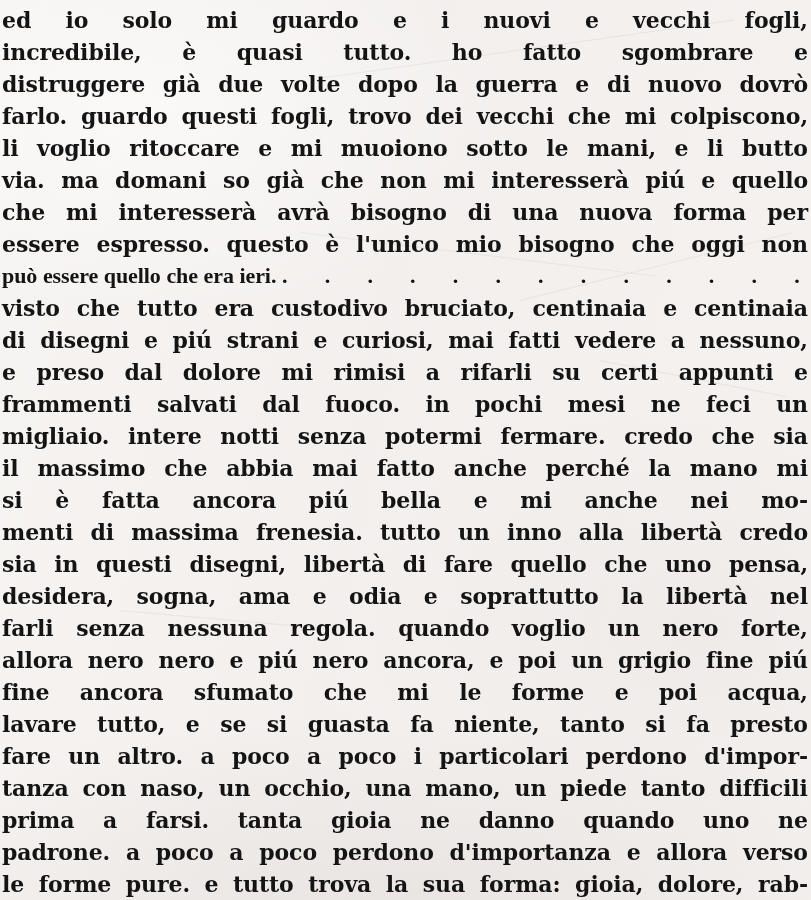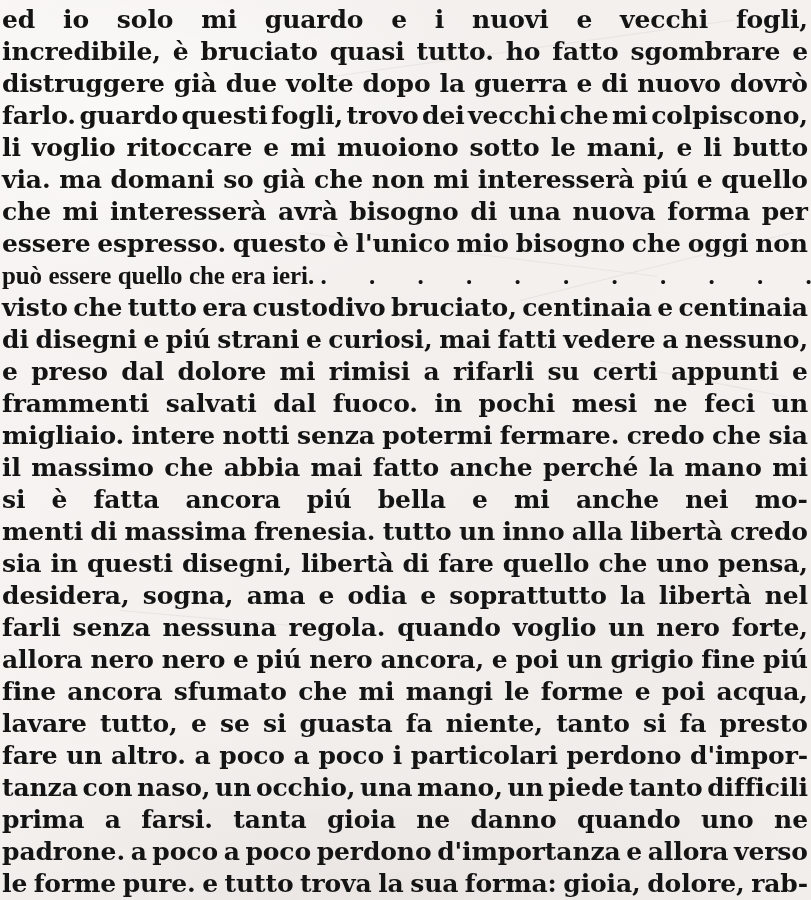--- a/index.html
+++ b/index.html
@@ -47,21 +47,21 @@
     z-index: 2;
     padding: 0;
   }
   .line {
     position: relative;
     display: flex;
     width: 806px;
     margin-left: 2px;
     height: 32px;
     line-height: 32px;
-    font-size: 25px;
+    font-size: 22px;
     font-weight: bold;
     color: #141414;
     letter-spacing: -0.1px;
     white-space: pre;
     overflow: visible;
   }
   
   .line.just {
     justify-content: space-between;
   }
@@ -87,41 +87,41 @@
 <div id="page">
 
   <div class="crease c1"></div>
   <div class="crease c2"></div>
   <div class="crease c3"></div>
   <div class="crease c4"></div>
   <div class="crease c5"></div>
 
   <div id="text-block">
       <div class="line just"><span class="w">ed</span><span class="w">io</span><span class="w">solo</span><span class="w">mi</span><span class="w">guardo</span><span class="w">e</span><span class="w">i</span><span class="w">nuovi</span><span class="w">e</span><span class="w">vecchi</span><span class="w">fogli,</span></div>
-      <div class="line just"><span class="w">incredibile,</span><span class="w">è</span><span class="w">bruciato</span><span class="w">quasi</span><span class="w">tutto.</span><span class="w">ho</span><span class="w">fatto</span><span class="w">sgombrare</span><span class="w">e</span></div>
+      <div class="line just"><span class="w">incredibile,</span><span class="w">è</span><span class="w">quasi</span><span class="w">tutto.</span><span class="w">ho</span><span class="w">fatto</span><span class="w">sgombrare</span><span class="w">e</span></div>
       <div class="line just"><span class="w">distruggere</span><span class="w">già</span><span class="w">due</span><span class="w">volte</span><span class="w">dopo</span><span class="w">la</span><span class="w">guerra</span><span class="w">e</span><span class="w">di</span><span class="w">nuovo</span><span class="w">dovrò</span></div>
       <div class="line just"><span class="w">farlo.</span><span class="w">guardo</span><span class="w">questi</span><span class="w">fogli,</span><span class="w">trovo</span><span class="w">dei</span><span class="w">vecchi</span><span class="w">che</span><span class="w">mi</span><span class="w">colpiscono,</span></div>
       <div class="line just"><span class="w">li</span><span class="w">voglio</span><span class="w">ritoccare</span><span class="w">e</span><span class="w">mi</span><span class="w">muoiono</span><span class="w">sotto</span><span class="w">le</span><span class="w">mani,</span><span class="w">e</span><span class="w">li</span><span class="w">butto</span></div>
       <div class="line just"><span class="w">via.</span><span class="w">ma</span><span class="w">domani</span><span class="w">so</span><span class="w">già</span><span class="w">che</span><span class="w">non</span><span class="w">mi</span><span class="w">interesserà</span><span class="w">piú</span><span class="w">e</span><span class="w">quello</span></div>
       <div class="line just"><span class="w">che</span><span class="w">mi</span><span class="w">interesserà</span><span class="w">avrà</span><span class="w">bisogno</span><span class="w">di</span><span class="w">una</span><span class="w">nuova</span><span class="w">forma</span><span class="w">per</span></div>
       <div class="line just"><span class="w">essere</span><span class="w">espresso.</span><span class="w">questo</span><span class="w">è</span><span class="w">l'unico</span><span class="w">mio</span><span class="w">bisogno</span><span class="w">che</span><span class="w">oggi</span><span class="w">non</span></div>
       <div class="line flush" style="justify-content: flex-start; font-family: Liberation Serif, serif;"><span class="w">può</span><span class="w">essere</span><span class="w">quello</span><span class="w">che</span><span class="w">era</span><span class="w">ieri.</span><span class="w dots">. . . . . . . . . . . . . . . . .</span></div>
       <div class="line just"><span class="w">visto</span><span class="w">che</span><span class="w">tutto</span><span class="w">era</span><span class="w">custodivo</span><span class="w">bruciato,</span><span class="w">centinaia</span><span class="w">e</span><span class="w">centinaia</span></div>
       <div class="line just"><span class="w">di</span><span class="w">disegni</span><span class="w">e</span><span class="w">piú</span><span class="w">strani</span><span class="w">e</span><span class="w">curiosi,</span><span class="w">mai</span><span class="w">fatti</span><span class="w">vedere</span><span class="w">a</span><span class="w">nessuno,</span></div>
       <div class="line just"><span class="w">e</span><span class="w">preso</span><span class="w">dal</span><span class="w">dolore</span><span class="w">mi</span><span class="w">rimisi</span><span class="w">a</span><span class="w">rifarli</span><span class="w">su</span><span class="w">certi</span><span class="w">appunti</span><span class="w">e</span></div>
       <div class="line just"><span class="w">frammenti</span><span class="w">salvati</span><span class="w">dal</span><span class="w">fuoco.</span><span class="w">in</span><span class="w">pochi</span><span class="w">mesi</span><span class="w">ne</span><span class="w">feci</span><span class="w">un</span></div>
       <div class="line just"><span class="w">migliaio.</span><span class="w">intere</span><span class="w">notti</span><span class="w">senza</span><span class="w">potermi</span><span class="w">fermare.</span><span class="w">credo</span><span class="w">che</span><span class="w">sia</span></div>
       <div class="line just"><span class="w">il</span><span class="w">massimo</span><span class="w">che</span><span class="w">abbia</span><span class="w">mai</span><span class="w">fatto</span><span class="w">anche</span><span class="w">perché</span><span class="w">la</span><span class="w">mano</span><span class="w">mi</span></div>
       <div class="line just"><span class="w">si</span><span class="w">è</span><span class="w">fatta</span><span class="w">ancora</span><span class="w">piú</span><span class="w">bella</span><span class="w">e</span><span class="w">mi</span><span class="w">anche</span><span class="w">nei</span><span class="w">mo-</span></div>
       <div class="line just"><span class="w">menti</span><span class="w">di</span><span class="w">massima</span><span class="w">frenesia.</span><span class="w">tutto</span><span class="w">un</span><span class="w">inno</span><span class="w">alla</span><span class="w">libertà</span><span class="w">credo</span></div>
       <div class="line just"><span class="w">sia</span><span class="w">in</span><span class="w">questi</span><span class="w">disegni,</span><span class="w">libertà</span><span class="w">di</span><span class="w">fare</span><span class="w">quello</span><span class="w">che</span><span class="w">uno</span><span class="w">pensa,</span></div>
       <div class="line just"><span class="w">desidera,</span><span class="w">sogna,</span><span class="w">ama</span><span class="w">e</span><span class="w">odia</span><span class="w">e</span><span class="w">soprattutto</span><span class="w">la</span><span class="w">libertà</span><span class="w">nel</span></div>
       <div class="line just"><span class="w">farli</span><span class="w">senza</span><span class="w">nessuna</span><span class="w">regola.</span><span class="w">quando</span><span class="w">voglio</span><span class="w">un</span><span class="w">nero</span><span class="w">forte,</span></div>
       <div class="line just"><span class="w">allora</span><span class="w">nero</span><span class="w">nero</span><span class="w">e</span><span class="w">piú</span><span class="w">nero</span><span class="w">ancora,</span><span class="w">e</span><span class="w">poi</span><span class="w">un</span><span class="w">grigio</span><span class="w">fine</span><span class="w">piú</span></div>
-      <div class="line just"><span class="w">fine</span><span class="w">ancora</span><span class="w">sfumato</span><span class="w">che</span><span class="w">mi</span><span class="w">mangi</span><span class="w">le</span><span class="w">forme</span><span class="w">e</span><span class="w">poi</span><span class="w">acqua,</span></div>
+      <div class="line just"><span class="w">fine</span><span class="w">ancora</span><span class="w">sfumato</span><span class="w">che</span><span class="w">mi</span><span class="w">le</span><span class="w">forme</span><span class="w">e</span><span class="w">poi</span><span class="w">acqua,</span></div>
       <div class="line just"><span class="w">lavare</span><span class="w">tutto,</span><span class="w">e</span><span class="w">se</span><span class="w">si</span><span class="w">guasta</span><span class="w">fa</span><span class="w">niente,</span><span class="w">tanto</span><span class="w">si</span><span class="w">fa</span><span class="w">presto</span></div>
       <div class="line just"><span class="w">fare</span><span class="w">un</span><span class="w">altro.</span><span class="w">a</span><span class="w">poco</span><span class="w">a</span><span class="w">poco</span><span class="w">i</span><span class="w">particolari</span><span class="w">perdono</span><span class="w">d'impor-</span></div>
       <div class="line just"><span class="w">tanza</span><span class="w">con</span><span class="w">naso,</span><span class="w">un</span><span class="w">occhio,</span><span class="w">una</span><span class="w">mano,</span><span class="w">un</span><span class="w">piede</span><span class="w">tanto</span><span class="w">difficili</span></div>
       <div class="line just"><span class="w">prima</span><span class="w">a</span><span class="w">farsi.</span><span class="w">tanta</span><span class="w">gioia</span><span class="w">ne</span><span class="w">danno</span><span class="w">quando</span><span class="w">uno</span><span class="w">ne</span></div>
       <div class="line just"><span class="w">padrone.</span><span class="w">a</span><span class="w">poco</span><span class="w">a</span><span class="w">poco</span><span class="w">perdono</span><span class="w">d'importanza</span><span class="w">e</span><span class="w">allora</span><span class="w">verso</span></div>
       <div class="line just"><span class="w">le</span><span class="w">forme</span><span class="w">pure.</span><span class="w">e</span><span class="w">tutto</span><span class="w">trova</span><span class="w">la</span><span class="w">sua</span><span class="w">forma:</span><span class="w">gioia,</span><span class="w">dolore,</span><span class="w">rab-</span></div>
     </div>
 
 </div>
 

